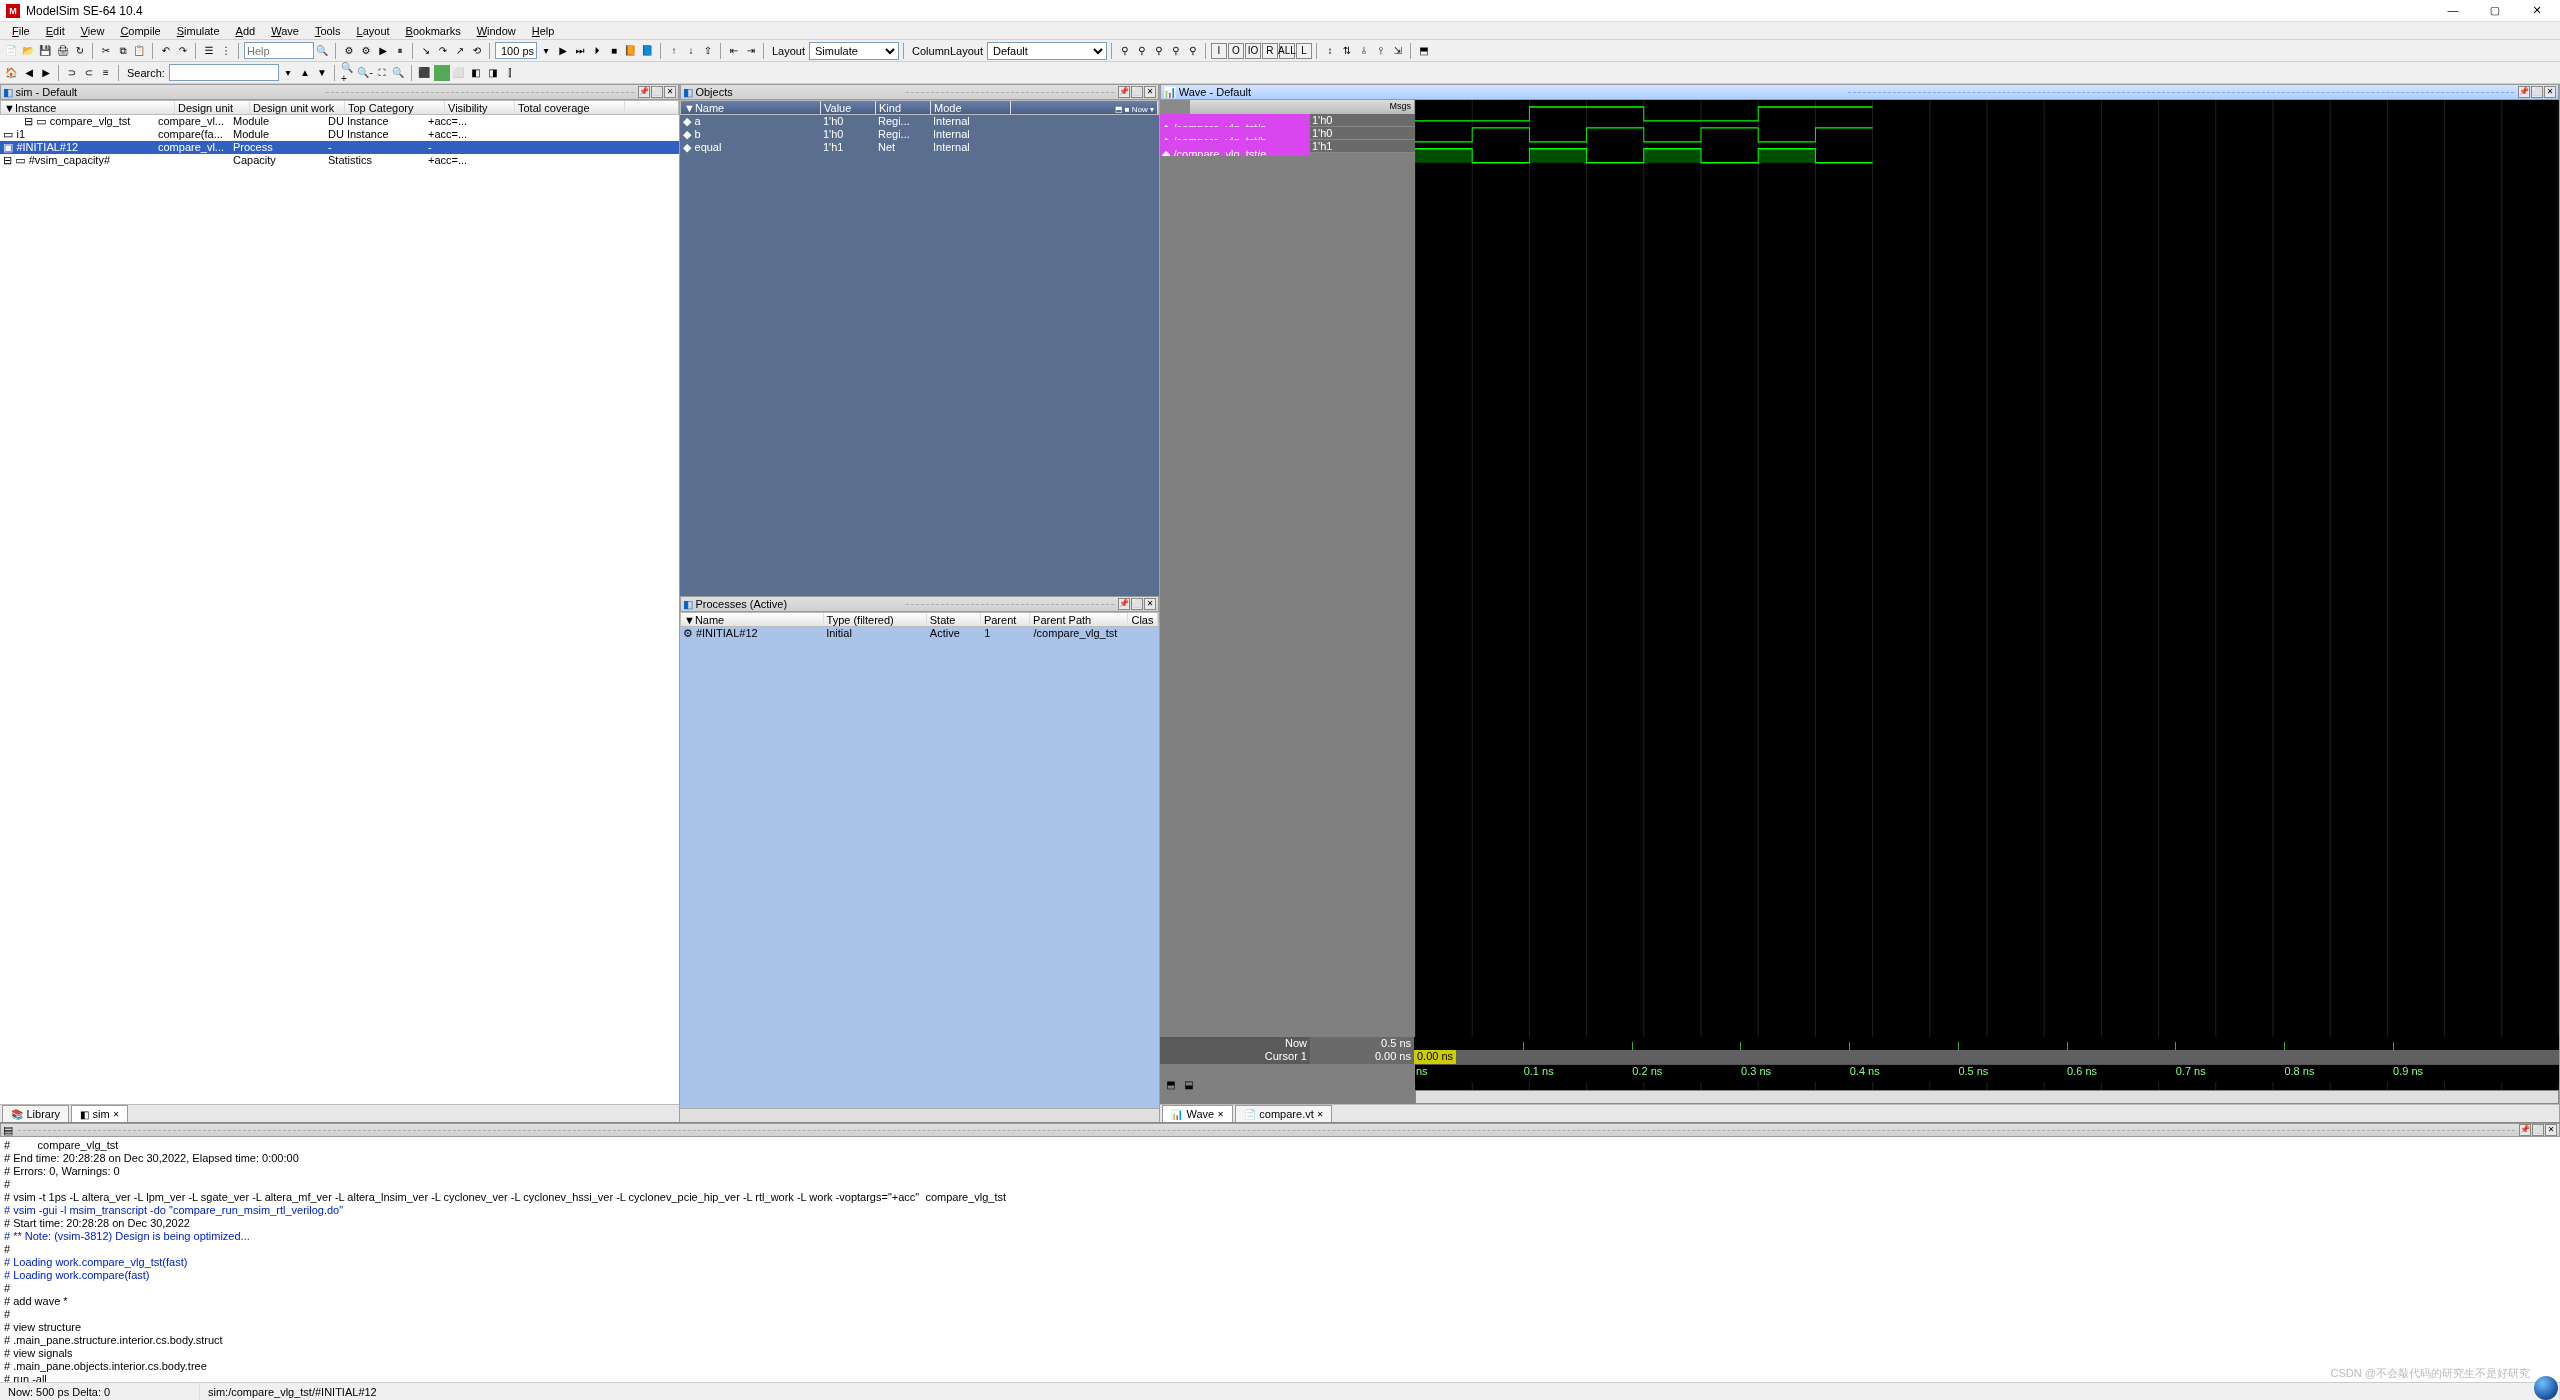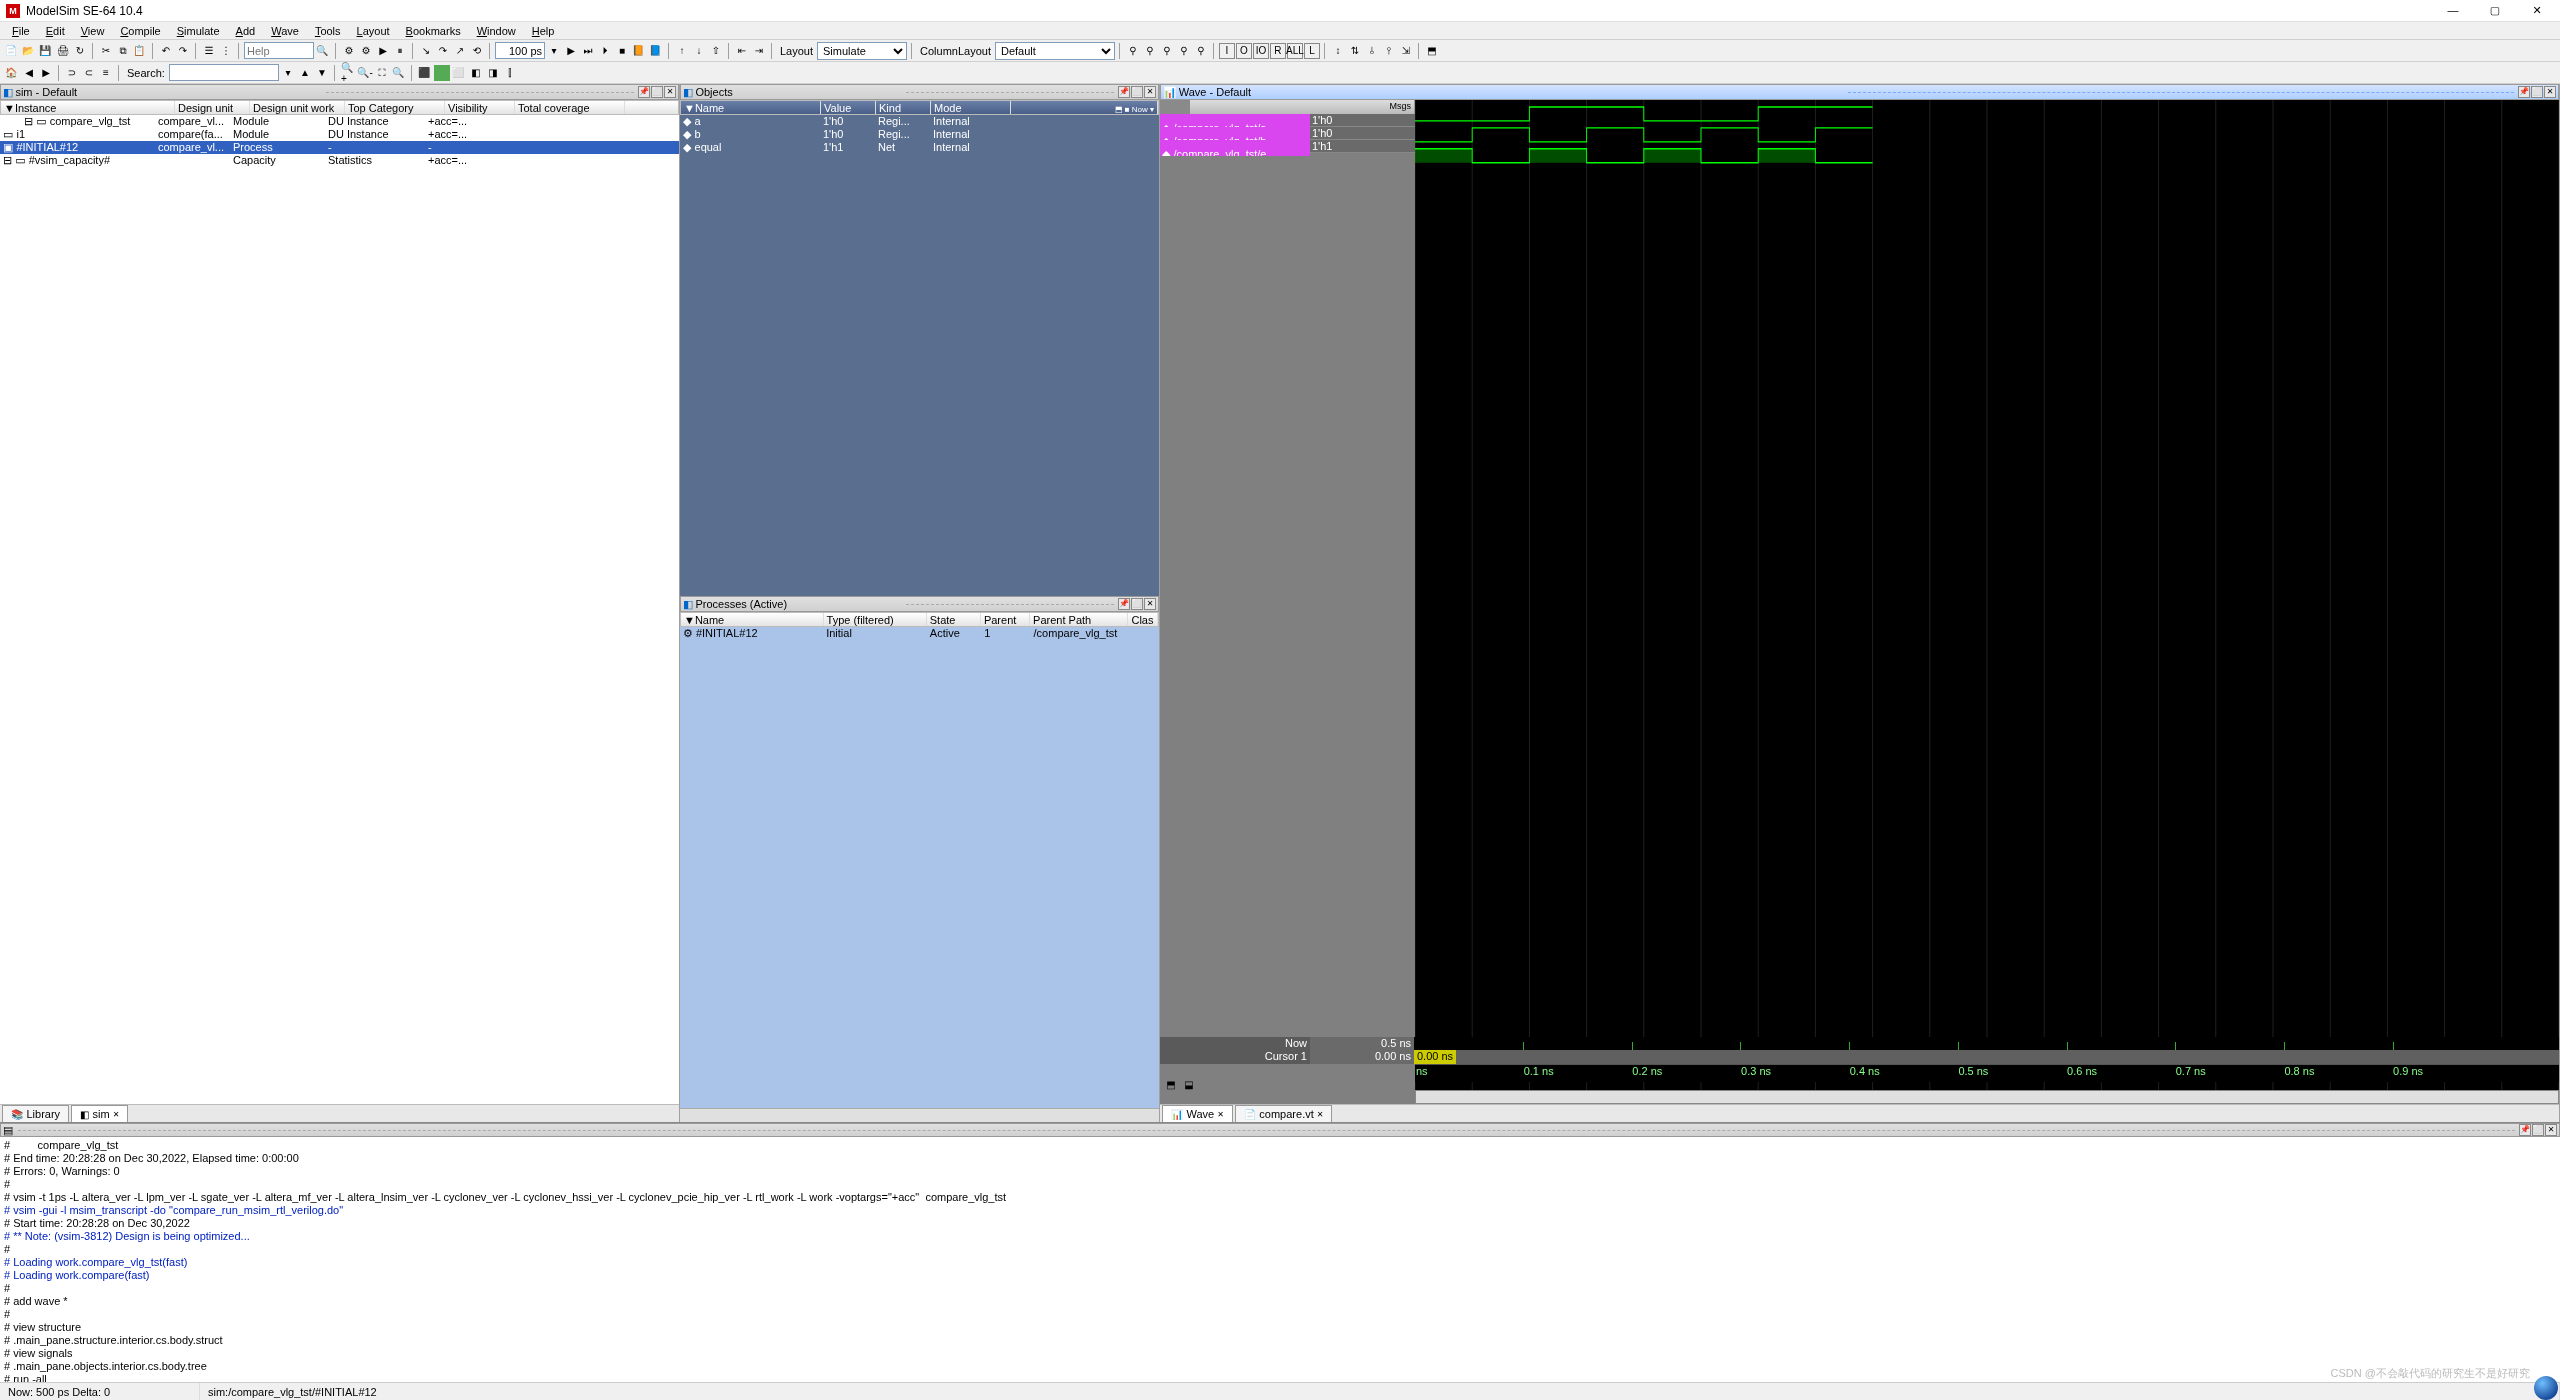--- a/index.html
+++ b/index.html
@@ -138,21 +138,21 @@
   <span class="tb-btn">⚙</span>
   <span class="tb-btn">⚙</span>
   <span class="tb-btn">▶</span>
   <span class="tb-btn">⏸</span>
   <span class="tb-sep"></span>
   <span class="tb-btn">↘</span>
   <span class="tb-btn">↷</span>
   <span class="tb-btn">↗</span>
   <span class="tb-btn">⟲</span>
   <span class="tb-sep"></span>
-  <input class="tb-input" style="width: 50px; text-align: right;" value="100 ps">
+  <input class="tb-input" style="width: 42px; text-align: right;" value="100 ps">
   <span class="tb-btn">▾</span>
   <span class="tb-btn">▶</span>
   <span class="tb-btn">⏭</span>
   <span class="tb-btn">⏵</span>
   <span class="tb-btn">■</span>
   <span class="tb-btn">📙</span>
   <span class="tb-btn">📘</span>
   <span class="tb-sep"></span>
   <span class="tb-btn">↑</span>
   <span class="tb-btn">↓</span>

